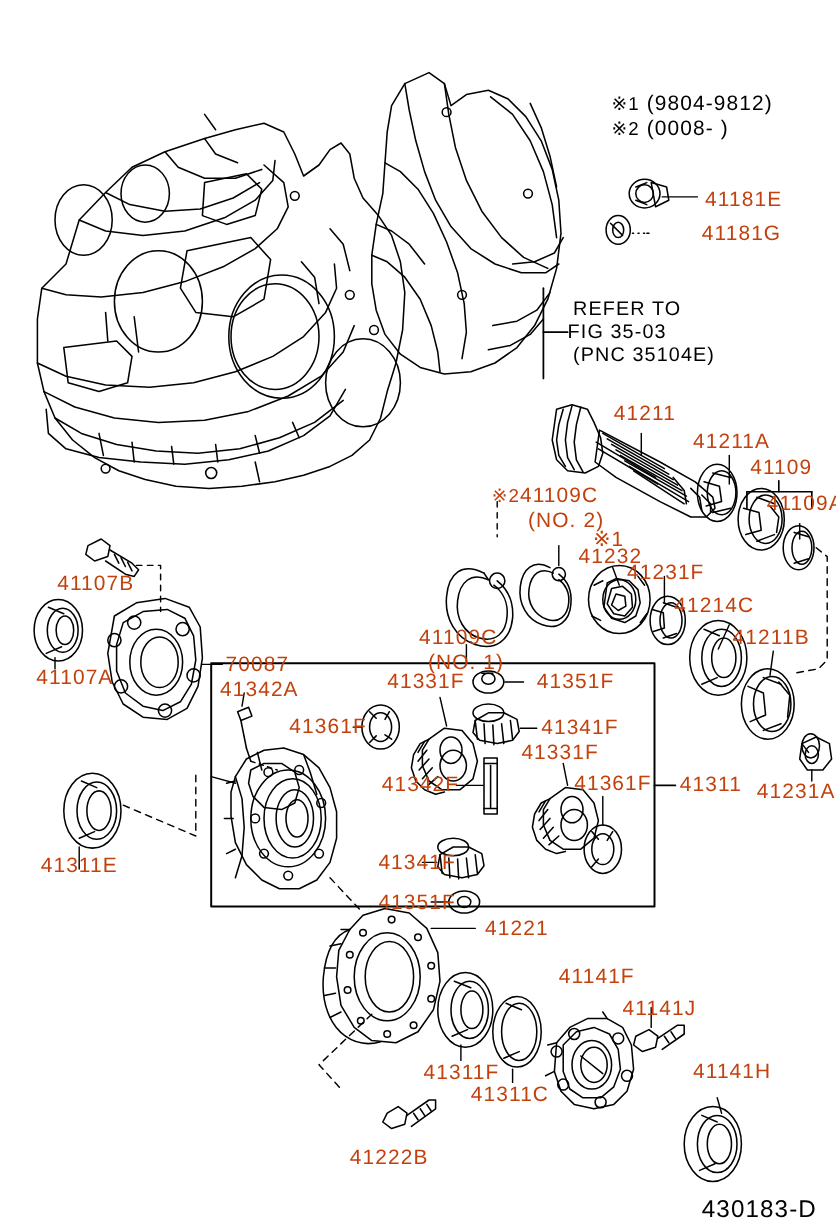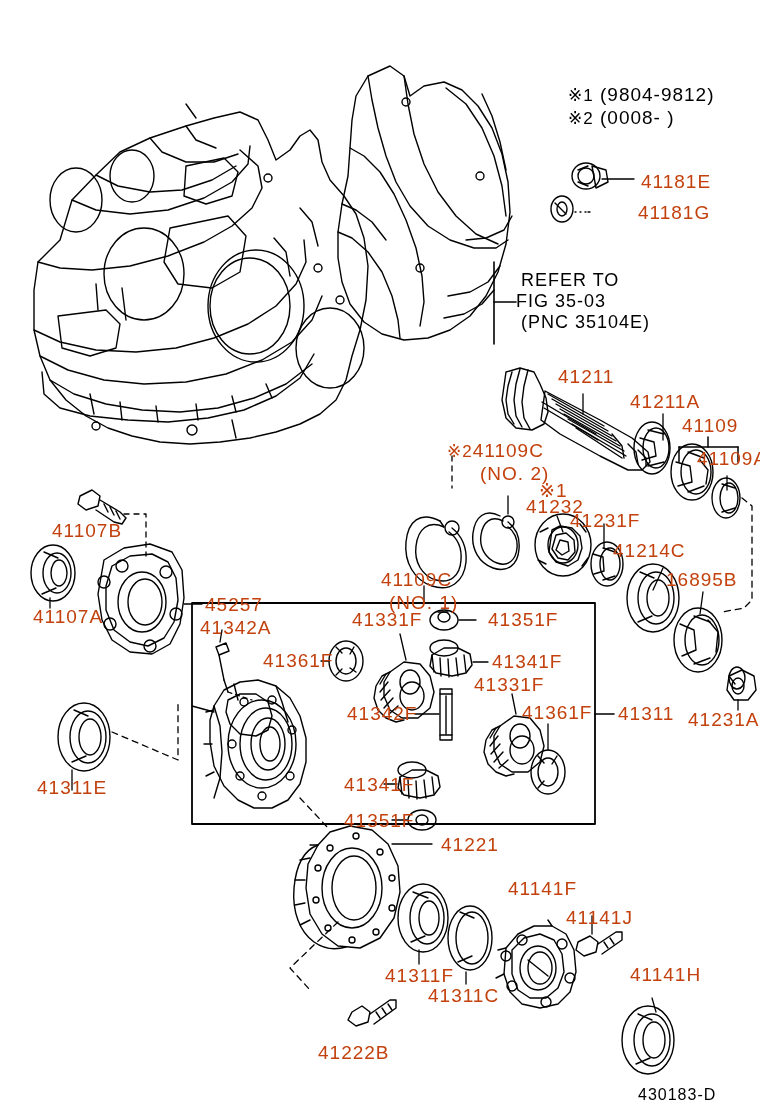--- a/index.html
+++ b/index.html
@@ -2,23 +2,23 @@
 <html><head>
 <meta charset="utf-8">
 <style>
   html,body{margin:0;padding:0;background:#fff;}
   body{width:760px;height:1112px;position:relative;overflow:hidden;
        font-family:"Liberation Sans","DejaVu Sans",sans-serif;color:#000;}
   #sheet{position:absolute;left:0;top:0;width:760px;height:1112px;}
   #sheet svg{position:absolute;left:0;top:0;}
   .lbl{position:absolute;white-space:nowrap;font-size:19px;letter-spacing:1px;
        font-weight:500;line-height:1;color:#c2410c;}
-  .note{position:absolute;white-space:nowrap;font-size:19px;letter-spacing:1px;line-height:22px;margin-left:12px;}
+  .note{position:absolute;white-space:nowrap;font-size:19px;letter-spacing:1px;line-height:22px;}
   .refer{position:absolute;white-space:nowrap;font-size:18px;letter-spacing:1px;line-height:21px;}
-  .dwg{position:absolute;font-size:16px;letter-spacing:1px;}
+  .dwg{position:absolute;font-size:22px;letter-spacing:1px;}
   .star{font-size:17px;}
 </style>
 </head>
 <body>
 
 <div id="sheet">
 
 <svg width="760" height="1112" viewBox="0 0 760 1112" fill="none" stroke="#000" stroke-width="1.4" stroke-linejoin="round" stroke-linecap="round">
 
   <g>
@@ -582,26 +582,26 @@
   <span class="star">※2</span><span>41109C</span>
 </div>
 <div class="lbl" style="left:480px;top:464px;">(NO. 2)</div>
 <div class="lbl" style="left:381px;top:570px;">41109C</div>
 <div class="lbl" style="left:389px;top:593px;">(NO. 1)</div>
 
 <div class="lbl" style="left:539px;top:481px;">※1</div>
 <div class="lbl" style="left:526px;top:497px;">41232</div>
 <div class="lbl" style="left:570px;top:511px;">41231F</div>
 <div class="lbl" style="left:613px;top:541px;">41214C</div>
-<div class="lbl" style="left:666px;top:570px;">16895B</div>
+<div class="lbl" style="left:666px;top:570px;">41211B</div>
 <div class="lbl" style="left:688px;top:710px;">41231A</div>
 
 <div class="lbl" style="left:52px;top:521px;">41107B</div>
 <div class="lbl" style="left:33px;top:607px;">41107A</div>
-<div class="lbl" style="left:205px;top:595px;">45257</div>
+<div class="lbl" style="left:205px;top:595px;">70087</div>
 
 <div class="lbl" style="left:37px;top:778px;">41311E</div>
 
 <div class="lbl" style="left:200px;top:618px;">41342A</div>
 <div class="lbl" style="left:263px;top:651px;">41361F</div>
 <div class="lbl" style="left:352px;top:610px;">41331F</div>
 <div class="lbl" style="left:488px;top:610px;">41351F</div>
 <div class="lbl" style="left:492px;top:652px;">41341F</div>
 <div class="lbl" style="left:347px;top:704px;">41342F</div>
 <div class="lbl" style="left:474px;top:675px;">41331F</div>

